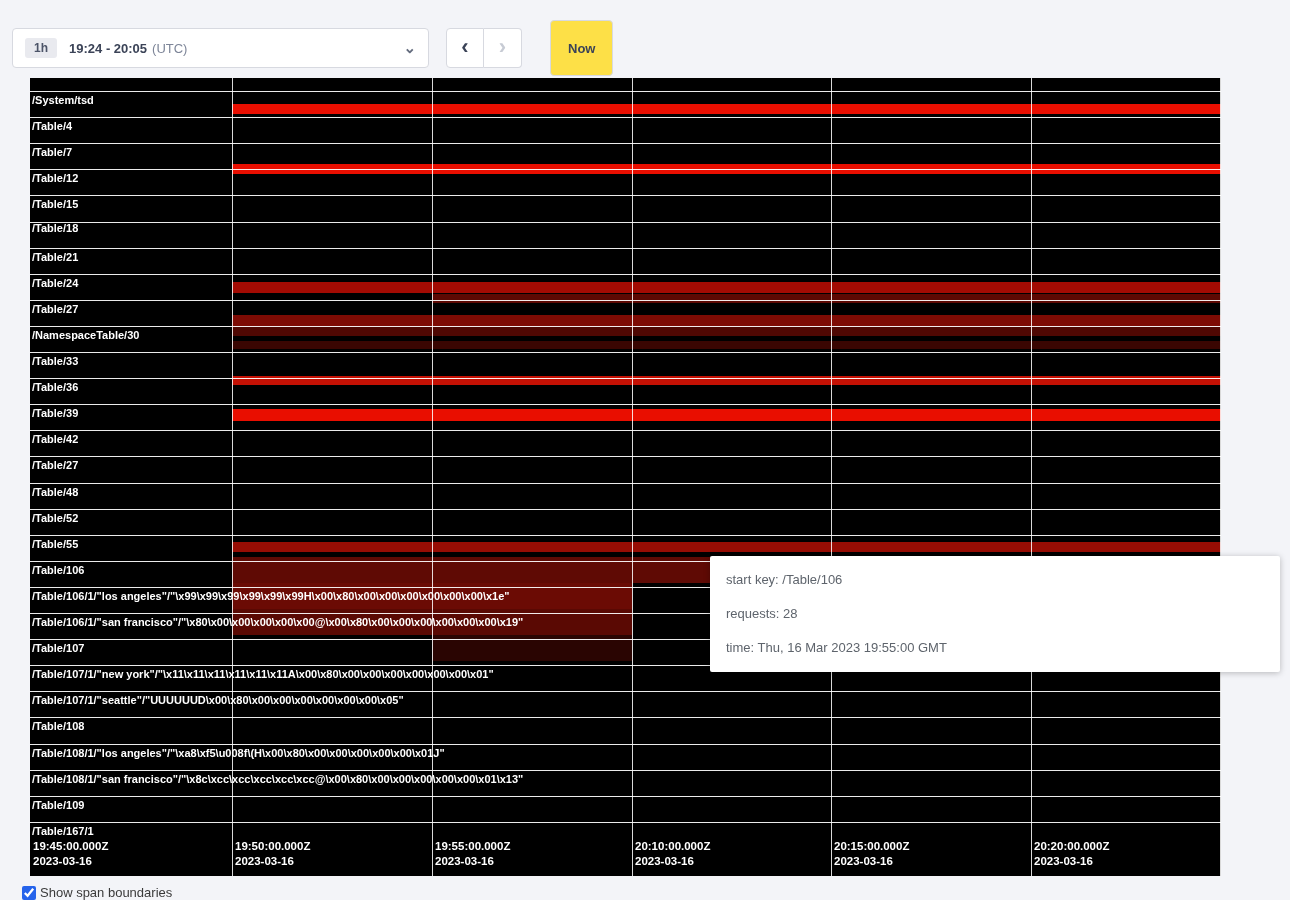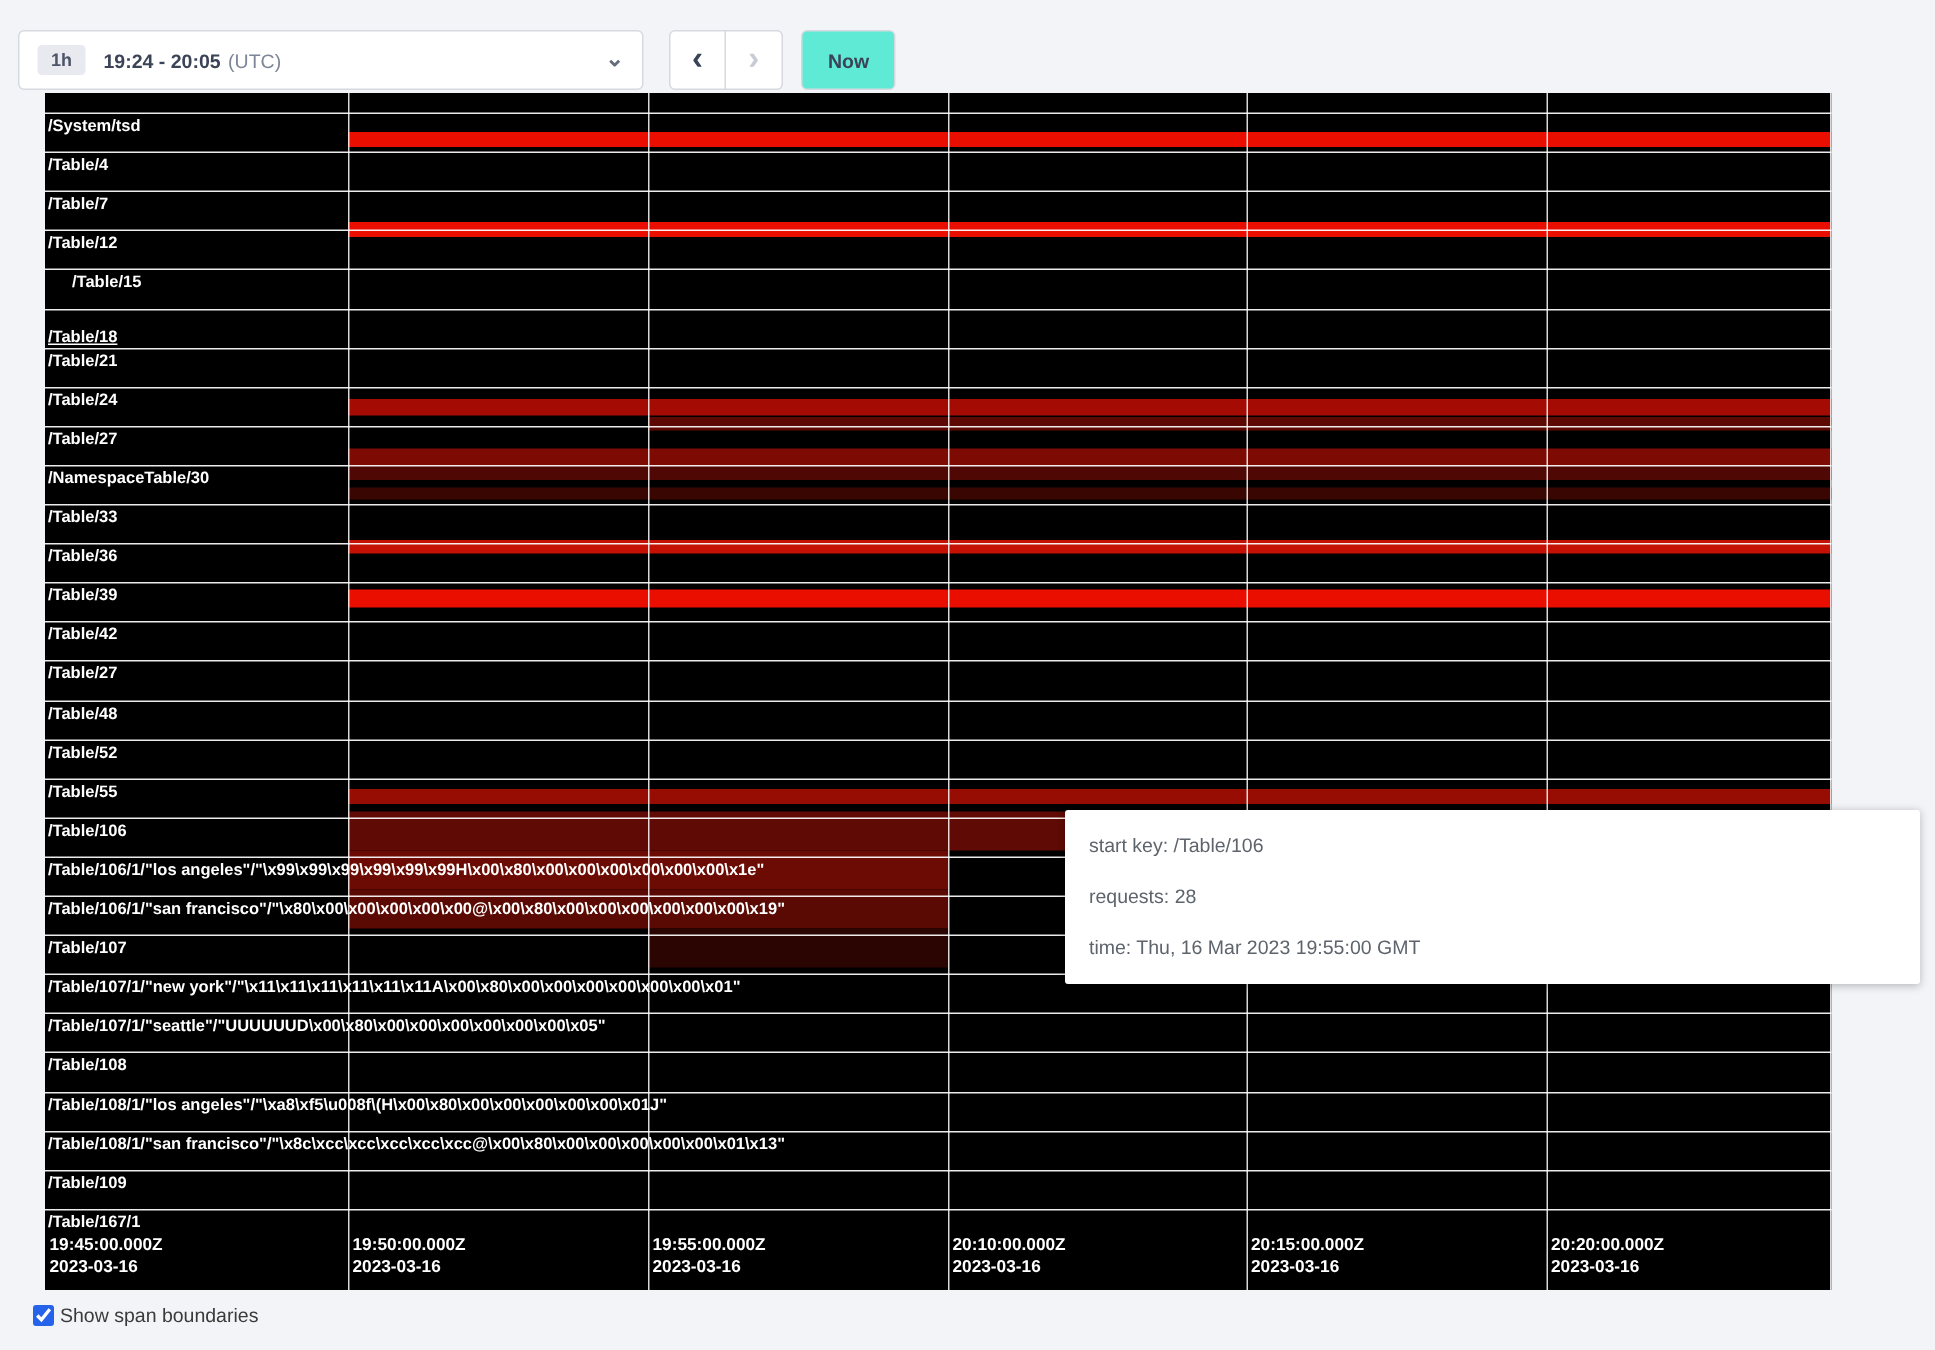--- a/index.html
+++ b/index.html
@@ -30,22 +30,22 @@
   .nav-btn {
     width:38px; height:40px; background:#fff; border:1px solid #d7d9e0;
     display:flex; align-items:center; justify-content:center;
     font-size:22px; font-weight:700; color:#3b4357; cursor:pointer; padding:0 0 3px 0;
     font-family:inherit;
   }
   .nav-btn.prev { border-radius:4px 0 0 4px; }
   .nav-btn.next { border-radius:0 4px 4px 0; border-left:none; color:#c7cbd4; cursor:default; }
 
   .now-btn {
-    margin-left:12px; height:40px; padding:0 17px;
-    background:#5eead4; border:1px solid #d7d9e0; border-radius:4px;
+    margin-left:28px; height:56px; padding:0 17px;
+    background:#fde047; border:1px solid #d7d9e0; border-radius:4px;
     font-size:13px; font-weight:700; color:#3b4357; cursor:pointer; font-family:inherit;
   }
 
   
   .viz {
     position:relative; margin:2px 0 0 30px;
     width:1191px; height:798px; background:#000;
   }
   .band      { position:absolute; }
   .hline     { position:absolute; left:0; width:1191px; height:1px; background:rgba(255,255,255,0.92); }
@@ -110,23 +110,23 @@
     <div class="band" style="left: 402px; top: 557px; width: 200px; height: 26px; background: rgb(42, 5, 2);"></div>
     <div class="hline" style="top: 13px;"></div>
     <div class="row-label" style="top: 16px;">/System/tsd</div>
     <div class="hline" style="top: 39.1px;"></div>
     <div class="row-label" style="top: 42.1px;">/Table/4</div>
     <div class="hline" style="top: 65.2px;"></div>
     <div class="row-label" style="top: 68.2px;">/Table/7</div>
     <div class="hline" style="top: 91.3px;"></div>
     <div class="row-label" style="top: 94.3px;">/Table/12</div>
     <div class="hline" style="top: 117.4px;"></div>
-    <div class="row-label" style="top: 120.4px; margin-left: 16px;">/Table/15</div>
+    <div class="row-label" style="top: 120.4px;">/Table/15</div>
     <div class="hline" style="top: 143.5px;"></div>
-    <div class="row-label" style="top: 157px; text-decoration: underline;">/Table/18</div>
+    <div class="row-label" style="top: 144px;">/Table/18</div>
     <div class="hline" style="top: 169.6px;"></div>
     <div class="row-label" style="top: 172.6px;">/Table/21</div>
     <div class="hline" style="top: 195.7px;"></div>
     <div class="row-label" style="top: 198.7px;">/Table/24</div>
     <div class="hline" style="top: 221.8px;"></div>
     <div class="row-label" style="top: 224.8px;">/Table/27</div>
     <div class="hline" style="top: 247.9px;"></div>
     <div class="row-label" style="top: 250.9px;">/NamespaceTable/30</div>
     <div class="hline" style="top: 274px;"></div>
     <div class="row-label" style="top: 277px;">/Table/33</div>

